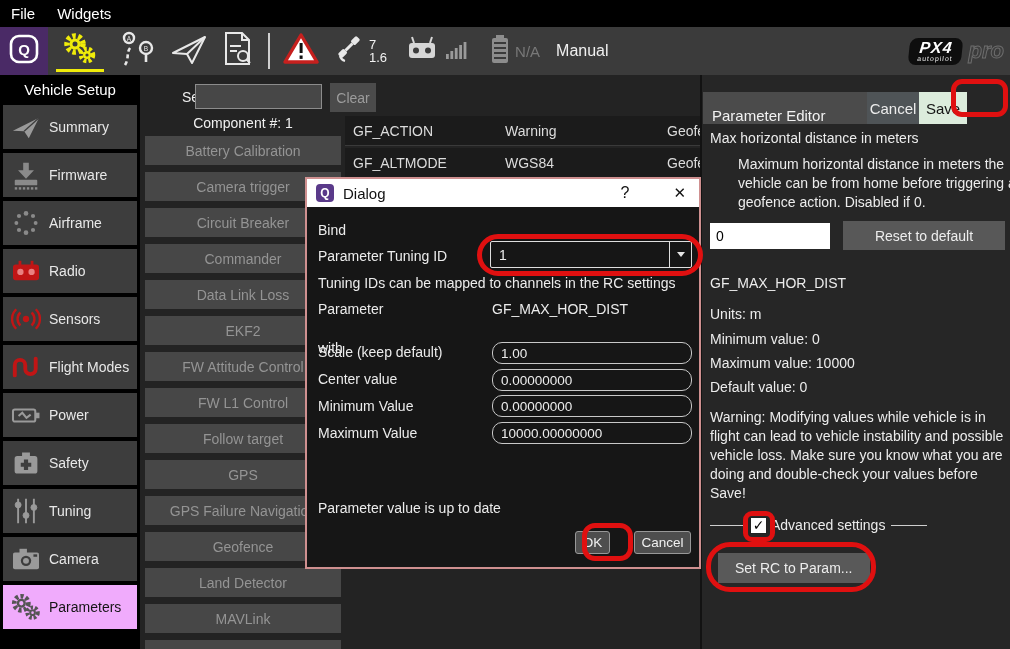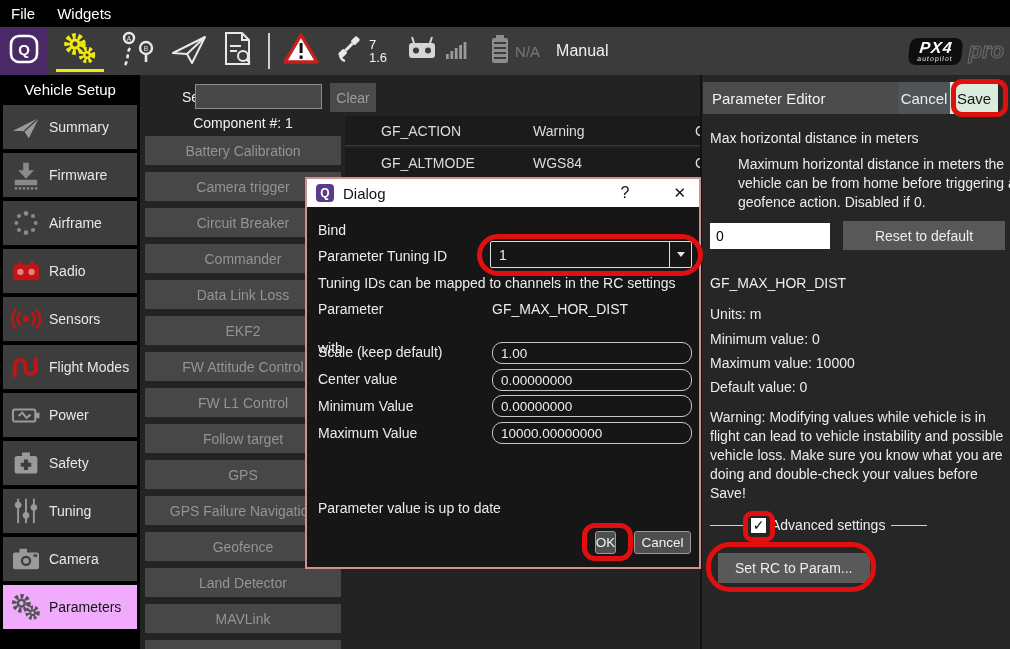--- a/index.html
+++ b/index.html
@@ -48,29 +48,29 @@
                   border:1px solid #8c8c8c; color:#f0f0f0; font-size:14px; padding-left:5px; }
   .clear-btn { position:absolute; left:190px; top:8px; width:46px; height:29px; background:#4b4b4b;
                color:#9c9c9c; font-size:14px; display:flex; align-items:center; justify-content:center; cursor:pointer; }
   .component-label { position:absolute; left:5px; top:40px; width:196px; text-align:center; color:#f0f0f0; font-size:14px; }
   .group-list { position:absolute; left:5px; top:61px; display:flex; flex-direction:column; gap:7px; }
   .grp { width:196px; height:29px; background:#474747; color:#949494; font-size:14px;
          display:flex; align-items:center; justify-content:center; cursor:pointer; }
   .ptable { position:absolute; left:205px; top:41px; width:360px; }
   .trow { height:30px; background:#1b1b1b; border-bottom:1px solid #3a3a3a; margin-bottom:2px;
           display:flex; align-items:center; color:#dcdcdc; font-size:14px; cursor:pointer; }
-  .tc-name { padding-left:8px; width:160px;margin-left:28px; }
+  .tc-name { padding-left:8px; width:160px; }
   .tc-value { width:162px; }
   .tc-group { flex:1; white-space:nowrap; overflow:hidden; }
 
   
   .pe-panel { position:absolute; left:700px; top:75px; width:310px; height:574px; background:#262626;
               z-index:2; border-left:2px solid #121212; color:#ececec; font-size:14px; }
-  .pe-header { position:absolute; left:1px; top:7px; width:295px; height:32px; background:#4b4b4b;
-               display:flex; align-items:center; }
+  .pe-header { position:absolute; left:1px; top:17px; width:264px; height:32px; background:#4b4b4b;
+               display:flex; align-items:flex-end; }
   .pe-title { flex:1; padding-left:9px; font-size:15px; color:#f2f2f2; }
   .pe-cancel { width:52px; height:32px; background:#4f5457; display:flex; align-items:center; justify-content:center;
                font-size:15px; cursor:pointer; }
   .pe-save { width:48px; height:32px; background:#dcecdc; color:#141414; display:flex; align-items:center;
              justify-content:center; font-size:15px; cursor:pointer; }
   .pe-short { position:absolute; left:8px; top:55px; }
   .pe-long { position:absolute; left:8px; top:80px; width:299px; line-height:19px;margin-left:28px; }
   .pe-input { position:absolute; left:8px; top:148px; width:120px; height:26px; background:#fff; border:none;
               color:#000; font-size:14px; padding-left:6px; }
   .pe-reset { position:absolute; left:141px; top:146px; width:162px; height:29px; background:#585858;
@@ -114,21 +114,21 @@
   .d-param-value { position:absolute; left:185px; top:94px; }
   .d-with { position:absolute; left:11px; top:133px; }
   .d-field-label { position:absolute; left:11px; }
   .d-field-input { position:absolute; left:185px; width:200px; height:22px; background:#161616;
                    border:1px solid #c8c8c8; border-radius:10px; color:#ececec; font-size:13.5px;
                    padding-left:8px; font-family:"Liberation Sans","DejaVu Sans",sans-serif; }
   .d-status { position:absolute; left:11px; top:293px; }
   .d-btn { position:absolute; top:324px; height:23px; background:#4e4e4e; border:1px solid #989898;
            border-radius:3px; color:#f0f0f0; font-size:13.5px; display:flex; align-items:center;
            justify-content:center; cursor:pointer; }
-  .d-ok { left:288px; width:21px; }
+  .d-ok { left:268px; width:35px; }
   .d-cancel { left:327px; width:57px; }
 
   
   .ann { position:absolute; border:5px solid #e01010; z-index:5; pointer-events:none; }
   .ann-combo { left:477px; top:234px; width:226px; height:42px; border-radius:21px; }
   .ann-ok { left:582px; top:523px; width:51px; height:38px; border-radius:13px; }
   .ann-save { left:951px; top:79px; width:57px; height:38px; border-radius:11px; }
   .ann-check { left:743px; top:511px; width:32px; height:31px; border-radius:9px; }
   .ann-setrc { left:706px; top:542px; width:170px; height:50px; border-radius:24px; }
 </style>

